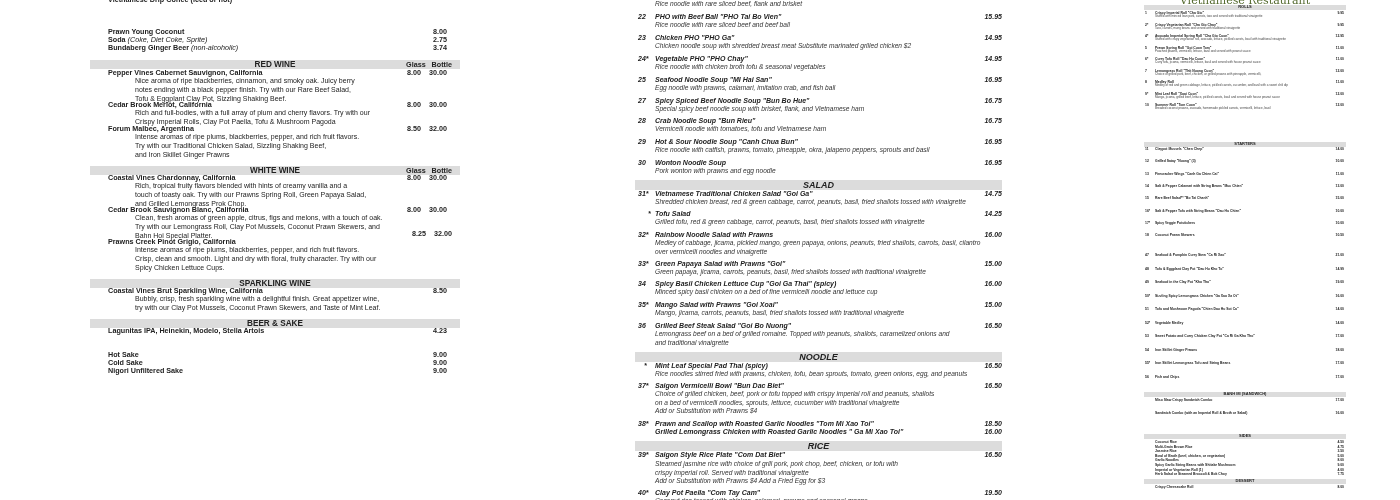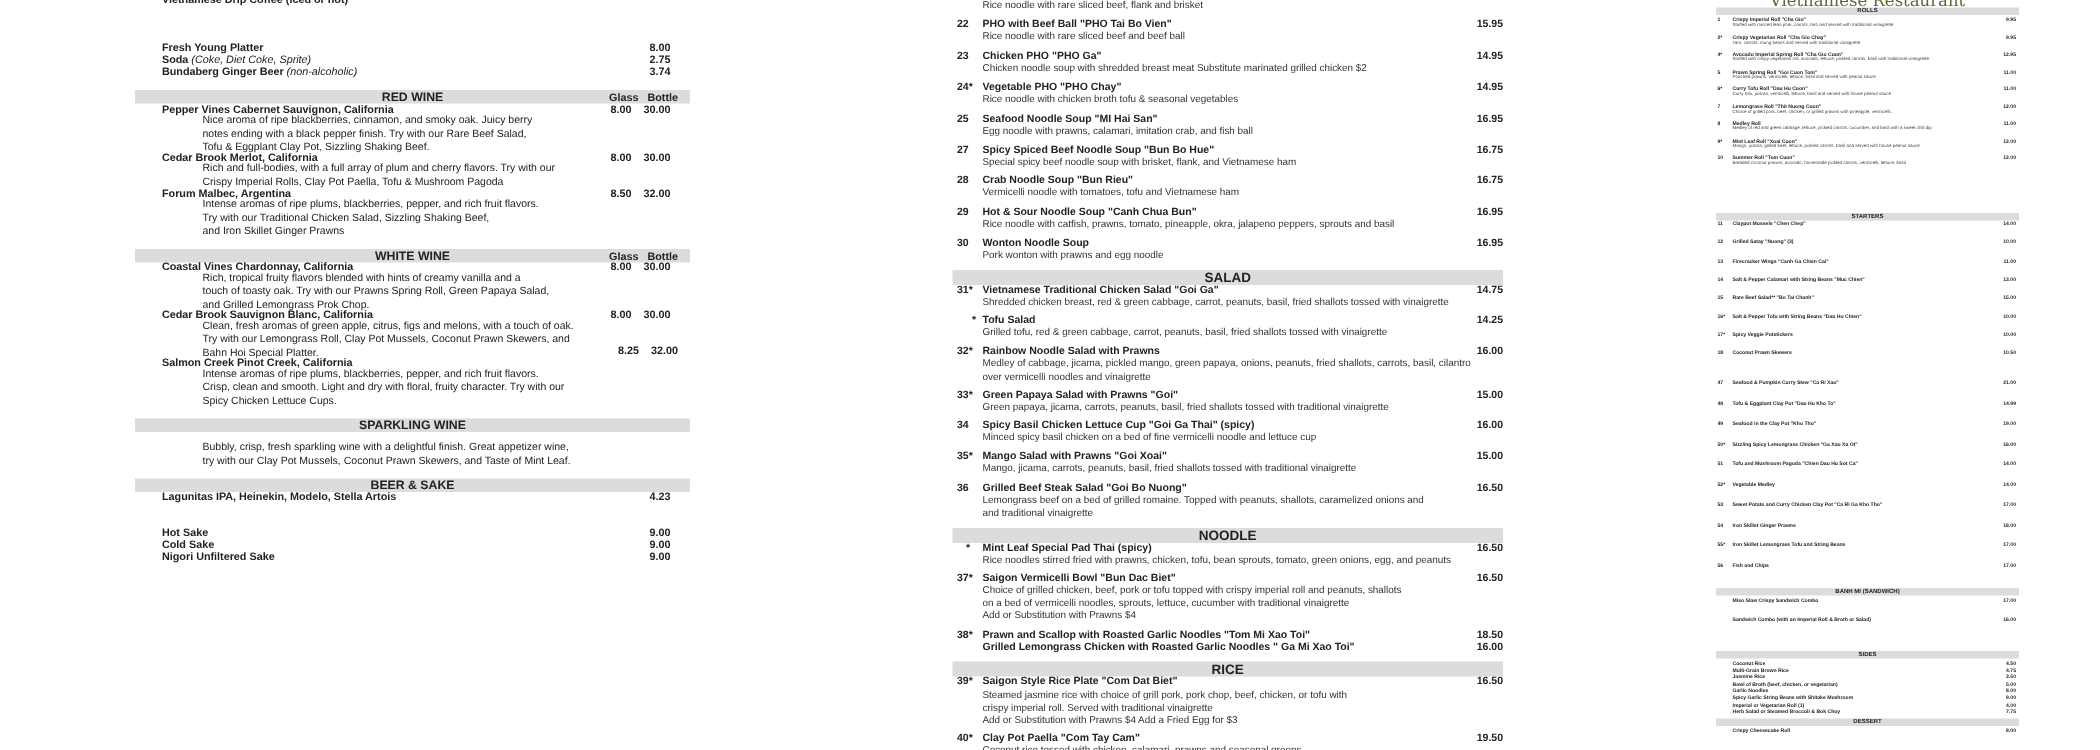--- a/index.html
+++ b/index.html
@@ -1,19 +1,19 @@
 <!DOCTYPE html>
 <html><head>
 <meta charset="utf-8">
 <style>
   html,body{margin:0;padding:0;background:#fff;}
   body{width:1400px;height:500px;overflow:hidden;position:relative;font-family:"Liberation Sans",sans-serif;color:#222;}
   .page{position:absolute;top:0;background:#fff;}
   #p1{left:100px;width:360px;height:500px;}
-  #p2{left:630px;width:380px;height:500px;}
+  #p2{left:630px;width:380px;height:500px;font-style:italic;}
   #p3{left:1140px;width:210px;height:500px;}
   .i{font-style:italic;font-weight:normal;}
   
   #p1 .line{position:absolute;left:8px;right:5px;font-size:7.2px;line-height:9px;}
   #p1 .item{font-weight:bold;}
   #p1 .price{position:absolute;right:8px;font-weight:bold;font-size:7.2px;}
   #p1 .price2{position:absolute;right:8px;font-weight:bold;font-size:7.2px;word-spacing:6px;}
   #p1 .desc{position:absolute;left:35px;font-size:7px;line-height:9px;white-space:nowrap;}
   .band{position:absolute;left:-10px;right:0;height:9px;background:#dcdcdc;font-weight:bold;font-size:8.2px;text-align:center;line-height:9px;}
   .band .gb{position:absolute;right:8px;top:0;font-size:7.2px;word-spacing:4px;}
@@ -32,21 +32,21 @@
   #p3 .price{position:absolute;right:6px;font-size:3.4px;font-weight:bold;}
   #p3 .side{position:absolute;left:15px;font-size:3.4px;font-weight:bold;white-space:nowrap;}
 </style>
 </head>
 <body>
 
 <div class="page" id="p1">
   <div class="line item" style="top:-5px;"><span>Vietnamese Drip Coffee (iced or hot)</span></div>
 
 
-  <div class="line item" style="top:27px;"><span>Fresh Young Platter</span><span class="price">8.00</span></div>
+  <div class="line item" style="top:27px;"><span>Prawn Young Coconut</span><span class="price">8.00</span></div>
   <div class="line item" style="top:35px;"><span>Soda</span> <span class="i">(Coke, Diet Coke, Sprite)</span><span class="price">2.75</span></div>
   <div class="line item" style="top:43px;"><span>Bundaberg Ginger Beer</span> <span class="i">(non-alcoholic)</span><span class="price">3.74</span></div>
 
   <div class="band" style="top:60px;"><span>RED WINE</span><span class="gb">Glass  Bottle</span></div>
   <div class="line item" style="top:68px;"><span>Pepper Vines Cabernet Sauvignon, California</span><span class="price2">8.00  30.00</span></div>
   <div class="desc" style="top:76px;">
       <div>Nice aroma of ripe blackberries, cinnamon, and smoky oak.  Juicy berry</div>
       <div>notes ending with a black pepper finish.  Try with our Rare Beef Salad,</div>
       <div>Tofu &amp; Eggplant Clay Pot, Sizzling Shaking Beef.</div>
     </div>
@@ -69,28 +69,29 @@
       <div>touch of toasty oak.  Try with our Prawns Spring Roll, Green Papaya Salad,</div>
       <div>and Grilled Lemongrass Prok Chop.</div>
     </div>
   <div class="line item" style="top:205px;"><span>Cedar Brook Sauvignon Blanc, California</span><span class="price2">8.00  30.00</span></div>
   <div class="desc" style="top:213px;">
       <div>Clean, fresh aromas of green apple, citrus, figs and melons, with a touch of oak.</div>
       <div>Try with our Lemongrass Roll, Clay Pot Mussels, Coconut Prawn Skewers, and</div>
       <div>Bahn Hoi Special Platter.</div>
     </div>
   <div class="price2" style="position:absolute;top:229px;">8.25  32.00</div>
-  <div class="line item" style="top:237px;"><span>Salmon Creek Pinot Creek, California</span></div>
+  <div class="line item" style="top:237px;"><span>Prawns Creek Pinot Grigio, California</span></div>
   <div class="desc" style="top:245px;">
       <div>Intense aromas of ripe plums, blackberries, pepper, and rich fruit flavors.</div>
       <div>Crisp, clean and smooth.  Light and dry with floral, fruity character.  Try with our</div>
       <div>Spicy Chicken Lettuce Cups.</div>
     </div>
 
   <div class="band" style="top:279px;"><span>SPARKLING WINE</span></div>
+  <div class="line item" style="top:286px;"><span>Coastal Vines Brut Sparkling Wine, California</span><span class="price">8.50</span></div>
   <div class="desc" style="top:294px;">
       <div>Bubbly, crisp, fresh sparkling wine with a delightful finish.  Great appetizer wine,</div>
       <div>try with our Clay Pot Mussels, Coconut Prawn Skewers, and Taste of Mint Leaf.</div>
     </div>
 
   <div class="band" style="top:319px;"><span>BEER &amp; SAKE</span></div>
   <div class="line item" style="top:326px;"><span>Lagunitas IPA, Heinekin, Modelo, Stella Artois</span><span class="price">4.23</span></div>
   <div class="line item" style="top:350px;"><span>Hot Sake</span><span class="price">9.00</span></div>
   <div class="line item" style="top:358px;"><span>Cold Sake</span><span class="price">9.00</span></div>
   <div class="line item" style="top:366px;"><span>Nigori Unfiltered Sake</span><span class="price">9.00</span></div>

